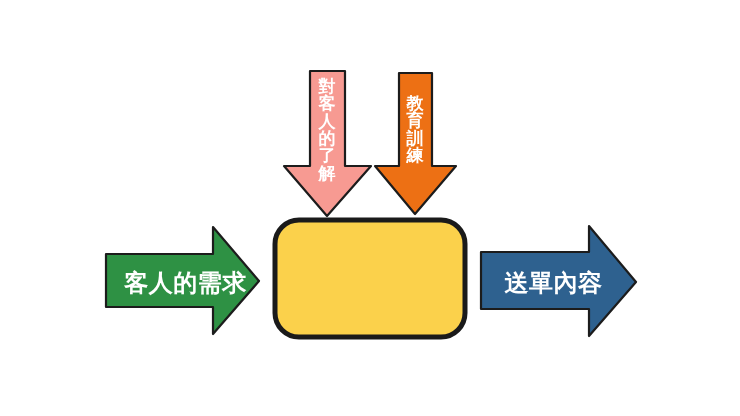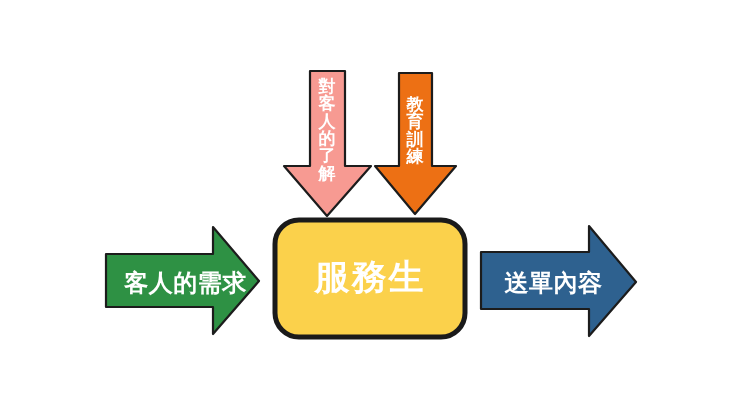--- a/index.html
+++ b/index.html
@@ -44,21 +44,21 @@
     width: 20px;
     letter-spacing: 0px;
   }
   .label-center {
     font-size: 35px;
     letter-spacing: 2px;
   }
   #lbl-green   { left: 118px; top: 270px; width: 135px; }
   #lbl-blue    { left: 496px; top: 270px; width: 115px; }
   #lbl-pink    { left: 317px; top: 78px;  }
-  #lbl-orange  { left: 405px; top: 96px;  }
+  #lbl-orange  { left: 405px; top: 96px; font-family: Liberation Mono, monospace;  }
   #lbl-box     { left: 280px; top: 259px; width: 180px; }
 </style>
 </head>
 <body>
 
 <div id="canvas" style="background: rgb(255, 255, 255);">
 
   <svg class="svg-layer" viewBox="0 0 740 416">
 
     <g>
@@ -84,15 +84,14 @@
   </svg>
 
   <div class="label label-h" id="lbl-green">客人的需求</div>
 
   <div class="label label-h" id="lbl-blue">送單內容</div>
 
   <div class="label label-v" id="lbl-pink">對客人的了解</div>
 
   <div class="label label-v" id="lbl-orange">教育訓練</div>
 
-  <div class="label label-center" id="lbl-box">服務生</div>
 
 </div>
 
 </body></html>

